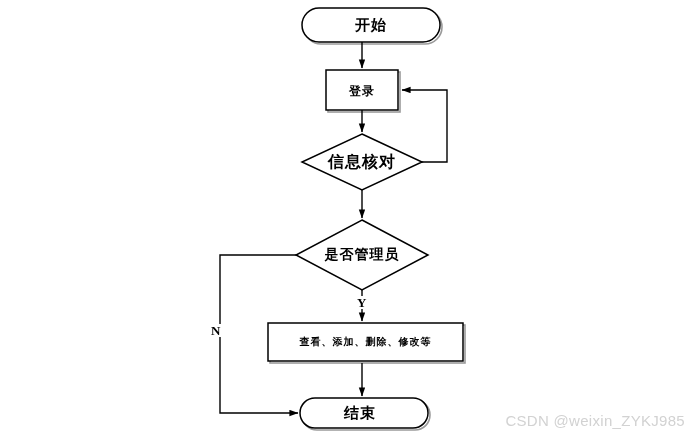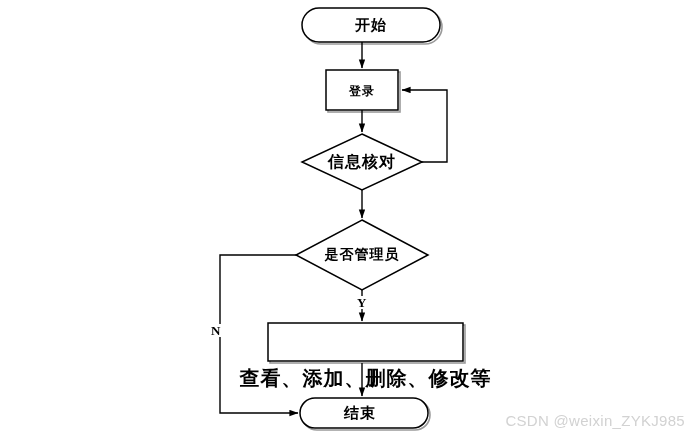--- a/index.html
+++ b/index.html
@@ -100,21 +100,21 @@
   </svg>
 
   <div class="node-text" style="left:302px; top:8px; width:138px; height:34px; font-size:15px;">开始</div>
 
   <div class="node-text" style="left:326px; top:71px; width:72px; height:40px; font-size:12px;">登录</div>
 
   <div class="node-text" style="left:302px; top:134px; width:120px; height:56px; font-size:16px;">信息核对</div>
 
   <div class="node-text" style="left:296px; top:220px; width:132px; height:70px; font-size:14px;">是否管理员</div>
 
-  <div class="node-text" style="left:268px; top:323px; width:195px; height:38px; font-size:20px;margin-top:36px;">查看、添加、删除、修改等</div>
+  <div class="node-text" style="left:268px; top:323px; width:195px; height:38px; font-size:10px;">查看、添加、删除、修改等</div>
 
   <div class="node-text" style="left:300px; top:398px; width:120px; height:30px; font-size:15px;">结束</div>
 
   <div class="edge-label" style="left:356px; top:296px;">Y</div>
 
   <div class="edge-label" style="left:210px; top:324px;">N</div>
 
   <div class="watermark">CSDN @weixin_ZYKJ985</div>
 
 </div>

